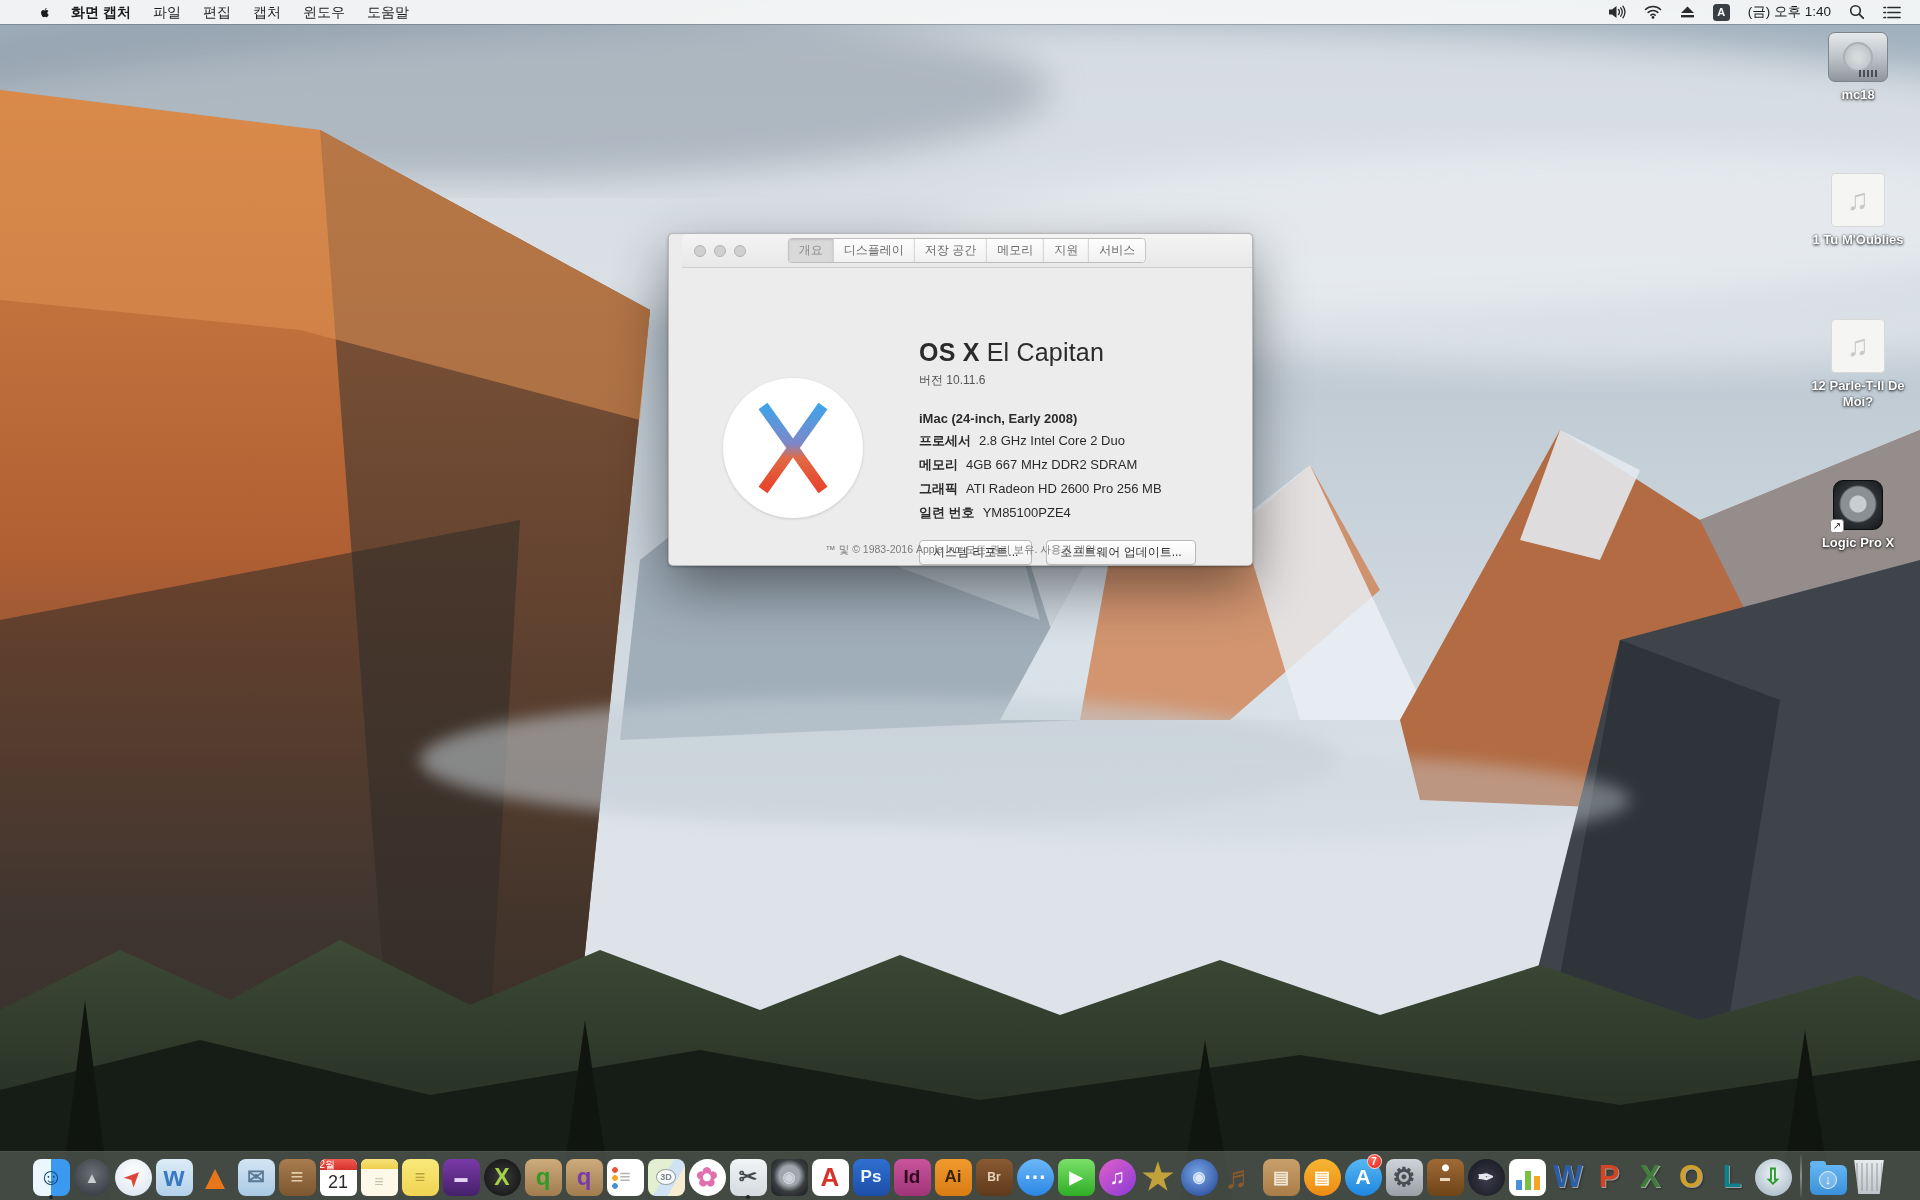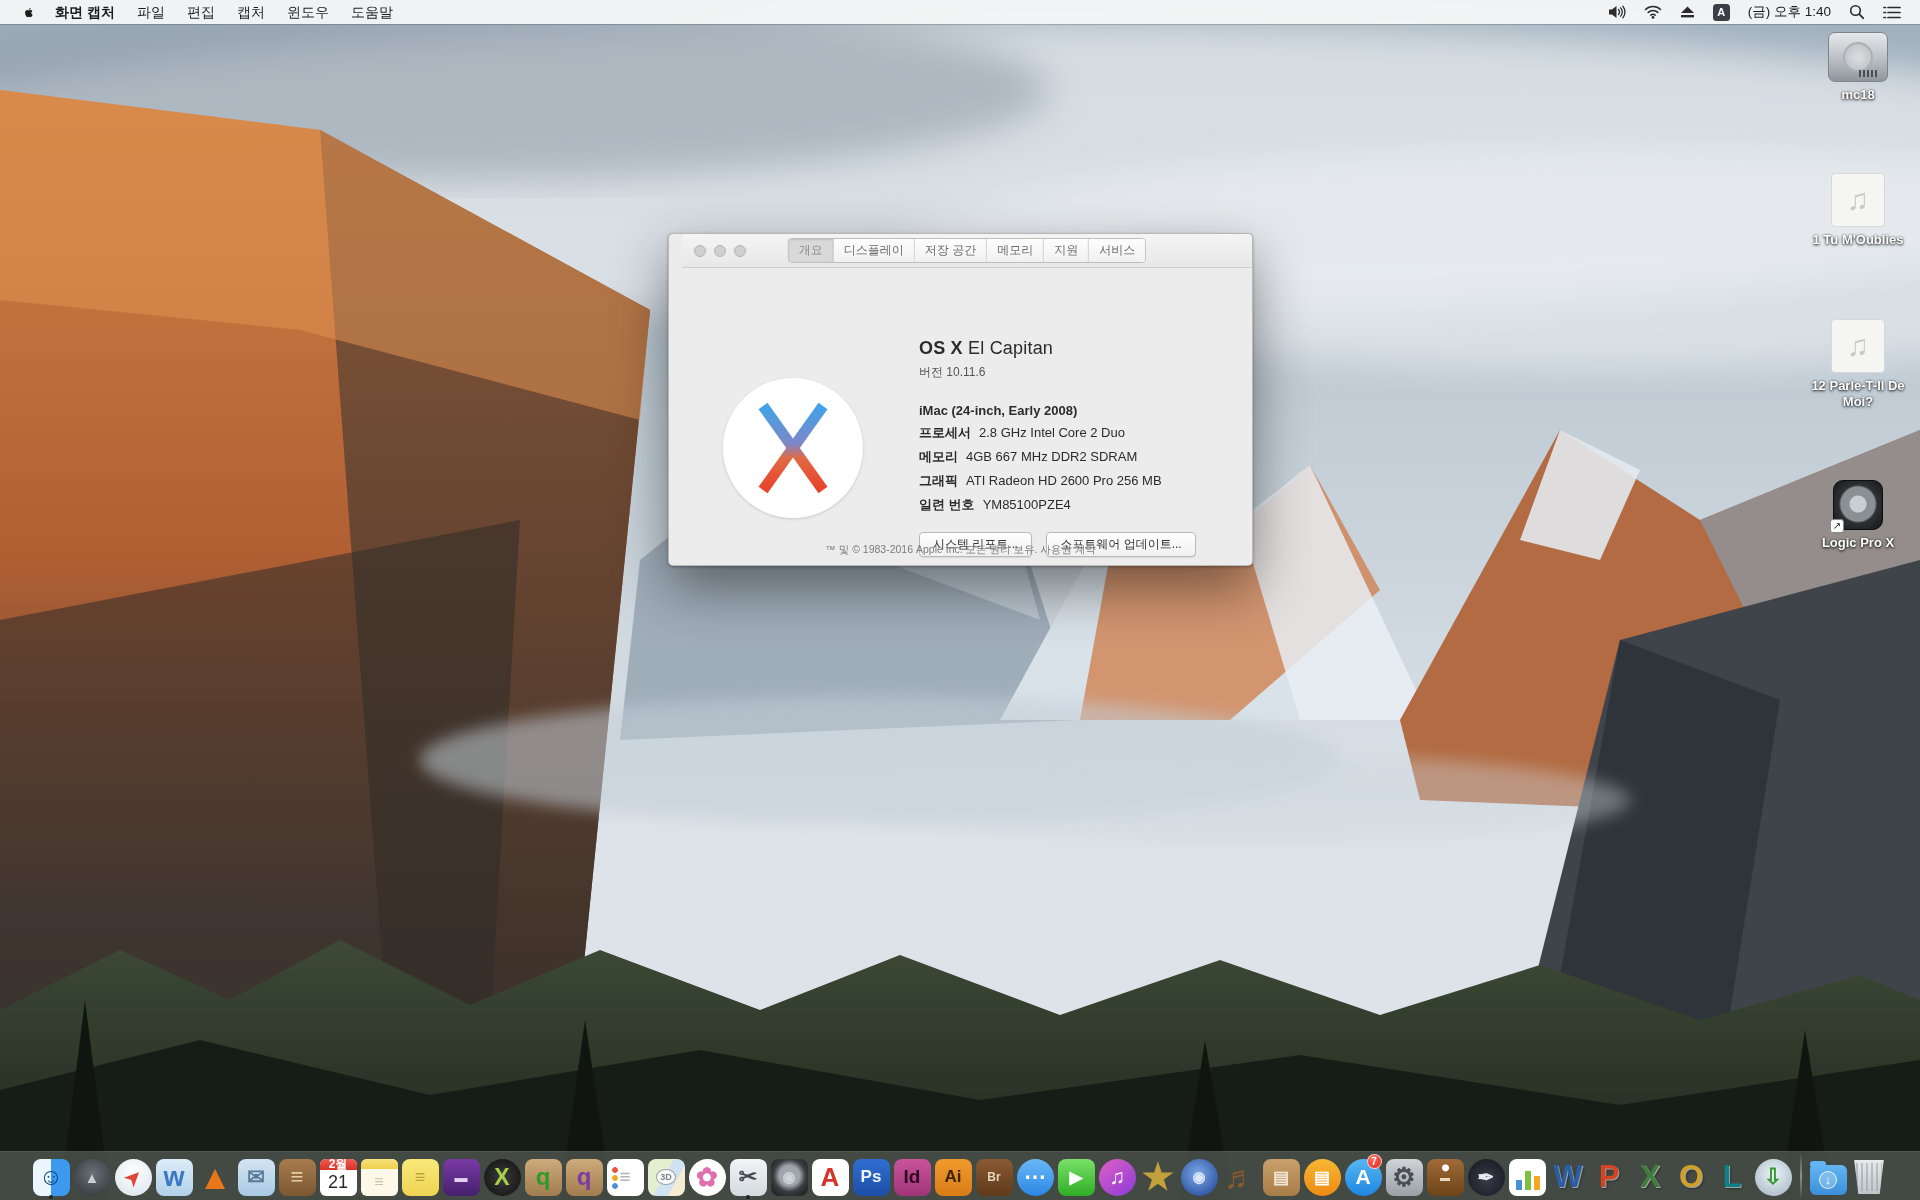--- a/index.html
+++ b/index.html
@@ -5,21 +5,21 @@
   * { margin:0; padding:0; box-sizing:border-box; }
   html,body { width:1920px; height:1200px; overflow:hidden; font-family:"Liberation Sans", sans-serif; }
   body { position:relative; background:#aebbc6; }
 
   
   #wallpaper { position:absolute; inset:0; z-index:0; }
 
   
   .menubar { position:absolute; top:0; left:0; width:1920px; height:24px; z-index:50;
     background:rgba(246,247,248,0.93); display:flex; align-items:center;
-    box-shadow:0 1px 0 rgba(0,0,0,0.18); font-size:14px; color:#1c1c1c; }
+    box-shadow:0 1px 0 rgba(0,0,0,0.18); font-size:14px; color:#1c1c1c;padding-left:16px; }
   .mb-left { display:flex; align-items:center; gap:0; padding-left:14px; }
   .apple-logo { width:30px; display:flex; justify-content:center; }
   .mb-item { padding:0 11px; line-height:24px; white-space:nowrap; }
   .mb-item.bold { font-weight:bold; }
   .mb-right { margin-left:auto; display:flex; align-items:center; gap:0; padding-right:10px; }
   .st-item { padding:0 9px; display:flex; align-items:center; line-height:24px; }
   .input-badge { width:17px; height:17px; background:#3a3f45; color:#fff; border-radius:3.5px;
     font-size:11px; font-weight:bold; display:flex; align-items:center; justify-content:center; }
   .clock { font-size:13.5px; white-space:nowrap; }
 
@@ -36,21 +36,21 @@
     border:1px solid #bdbdbd; border-radius:4px; overflow:hidden; background:#fff; }
   .tab { font-size:12px; color:#6b6b6b; padding:3px 10px; background:linear-gradient(#fdfdfd,#f1f1f1);
     border-right:1px solid #c9c9c9; white-space:nowrap; cursor:default; }
   .tab:last-child { border-right:none; }
   .tab.selected { background:#d9d9d9; color:#8a8a8a; box-shadow:inset 0 1px 2px rgba(0,0,0,0.12); }
 
   .win-body { position:relative; height:298px; }
   .osx-logo { position:absolute; left:54px; top:110px; width:140px; height:140px; border-radius:50%;
     background:#fff; box-shadow:0 1px 3px rgba(0,0,0,0.15); display:flex; align-items:center; justify-content:center; }
   .about-text { position:absolute; left:250px; top:70px; width:320px; color:#2b2b2b; }
-  .os-title { font-size:18px; letter-spacing:0.2px; }
+  .os-title { font-size:25px; letter-spacing:0.2px; }
   .os-title .b { font-weight:bold; }
   .version { font-size:12px; color:#555; margin-top:5px; }
   .model { font-size:13px; font-weight:bold; margin-top:22px; }
   .spec-row { font-size:13px; margin-top:6px; white-space:nowrap; }
   .spec-row .lbl { font-weight:bold; margin-right:8px; }
   .btn-row { margin-top:18px; display:flex; gap:14px; }
   .abtn { font-size:12px; color:#333; padding:3px 13px; border:1px solid #b9b9b9; border-radius:4px;
     background:linear-gradient(#ffffff,#f0f0f0); box-shadow:0 1px 1px rgba(0,0,0,0.08); white-space:nowrap; }
   .win-footer { position:absolute; bottom:9px; width:100%; text-align:center; font-size:10.5px; color:#7b7b7b; }
 
@@ -91,21 +91,21 @@
   .di .badge { position:absolute; top:0px; right:2px; min-width:15px; height:15px; padding:0 3px;
     border-radius:8px; background:radial-gradient(circle at 35% 30%,#ff6a5e,#df2318); color:#fff;
     font-size:10px; font-weight:bold; display:flex; align-items:center; justify-content:center;
     border:1px solid rgba(255,255,255,0.7); }
   .letter3d { text-shadow:1px 1px 0 rgba(255,255,255,0.55), 2px 2px 2px rgba(0,0,0,0.35); }
   .dock-sep { width:2px; height:42px; margin:0 6px; align-self:center;
     background:linear-gradient(rgba(255,255,255,0.05),rgba(255,255,255,0.4),rgba(255,255,255,0.05)); }
   
   .cal { background:#fff; flex-direction:column; overflow:hidden; border-radius:6px; }
   .cal .top { width:100%; height:11px; background:linear-gradient(#f05a50,#d63228); color:#fff;
-    font-size:12px; line-height:11px; text-align:center; font-weight:bold; }
+    font-size:10px; line-height:11px; font-weight:normal; }
   .cal .date { flex:1; width:100%; display:flex; align-items:center; justify-content:center;
     font-size:18px; color:#2b2b2b; font-weight:normal; }
   
   .notes { background:linear-gradient(#fdf8e8 0 100%); flex-direction:column; overflow:hidden; border-radius:6px; }
   .notes .top { width:100%; height:10px; background:linear-gradient(#f7e27a,#efcf4e); }
   .notes .body { flex:1; display:flex; align-items:center; justify-content:center; color:#c9c2a8; font-size:16px; }
   
   .folder { position:relative; background:linear-gradient(#63b5f2,#3a8fd8); border-radius:4px 6px 6px 6px; margin-top:5px; height:30px !important; }
   .folder::before { content:""; position:absolute; top:-4px; left:0; width:16px; height:5px;
     background:#63b5f2; border-radius:3px 3px 0 0; }

